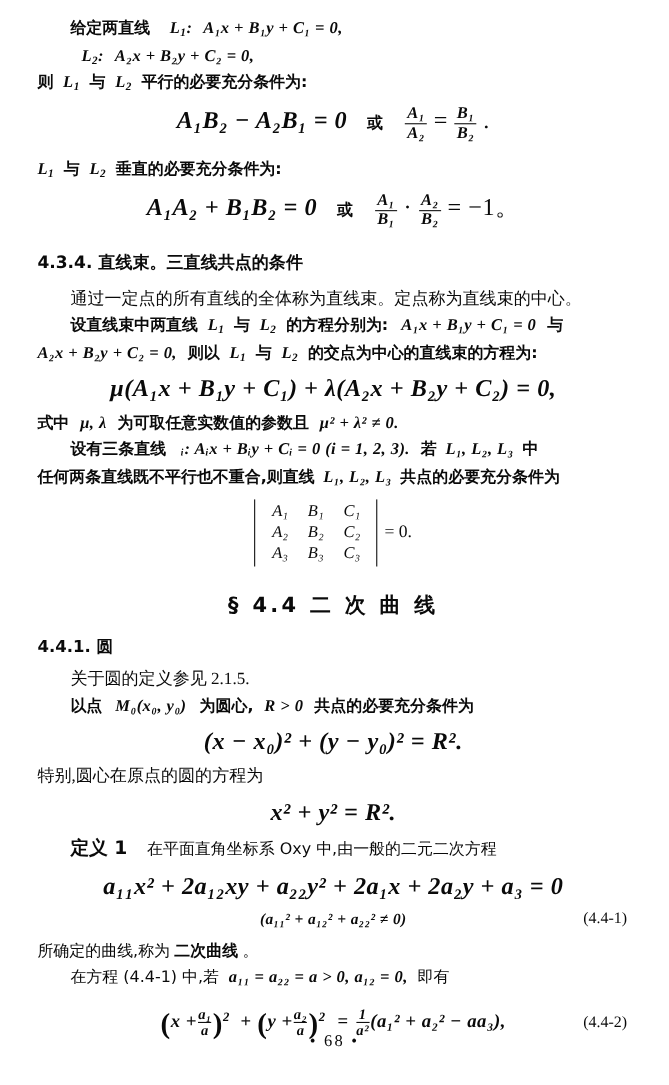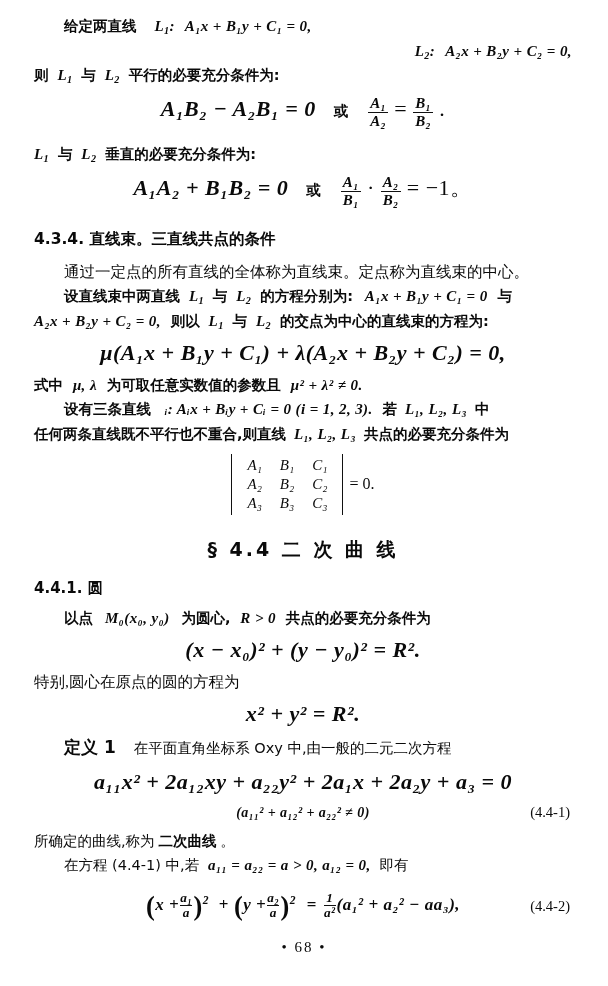--- a/index.html
+++ b/index.html
@@ -188,21 +188,21 @@
 <body>
 
 <div class="page">
   <div class="content">
 
     <div class="line indent">
       <span class="cjk">给定两直线</span>
       <span class="mathb" style="margin-left:14px;">L<span class="sub">1</span>:</span>
       <span class="mathb" style="margin-left:6px;">A₁x + B₁y + C₁ = 0,</span>
     </div>
-    <div class="line" style="text-align:right; padding-left:40px;">
+    <div class="line" style="text-align:left; padding-left:40px;">
       <span class="mathb">L<span class="sub">2</span>:</span>
       <span class="mathb" style="margin-left:6px;">A₂x + B₂y + C₂ = 0,</span>
     </div>
 
     <div class="line">
       <span class="cjk">则</span>
       <span class="mathb" style="margin:0 5px;">L<span class="sub">1</span></span>
       <span class="cjk">与</span>
       <span class="mathb" style="margin:0 5px;">L<span class="sub">2</span></span>
       <span class="cjk">平行的必要充分条件为:</span>
@@ -317,20 +317,21 @@
         </tbody>
           </table>
       </span>
       <span class="det-eq">= 0.</span>
     </div>
 
     <div class="big-section">§ 4.4   二 次 曲 线</div>
 
     <div class="subsection-head">4.4.1. 圆</div>
 
+    <div class="line indent">关于圆的定义参见 2.1.5.</div>
 
     <div class="line indent">
       <span class="cjk">以点</span>
       <span class="mathb" style="margin:0 8px;">M₀(x₀, y₀)</span>
       <span class="cjk">为圆心,</span>
       <span class="mathb" style="margin:0 6px;">R &gt; 0</span>
       <span class="cjk">共点的必要充分条件为</span>
     </div>
 
     <div class="centered">

